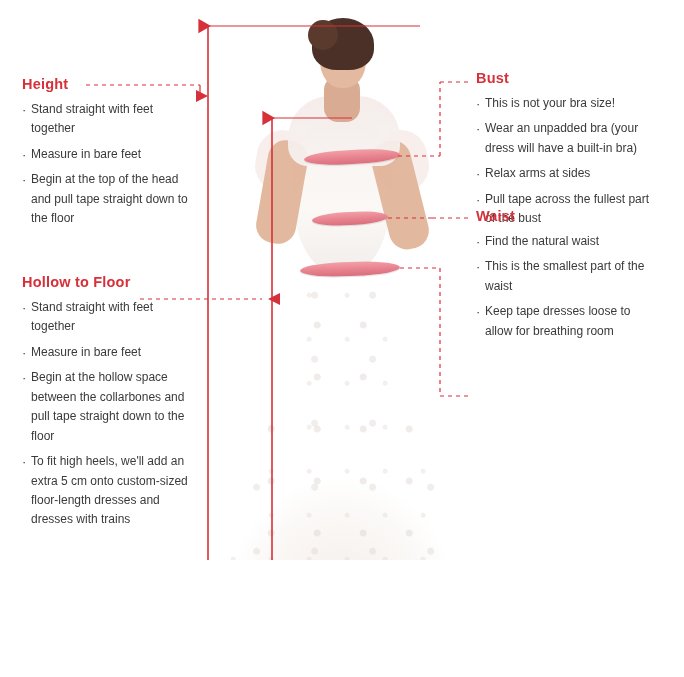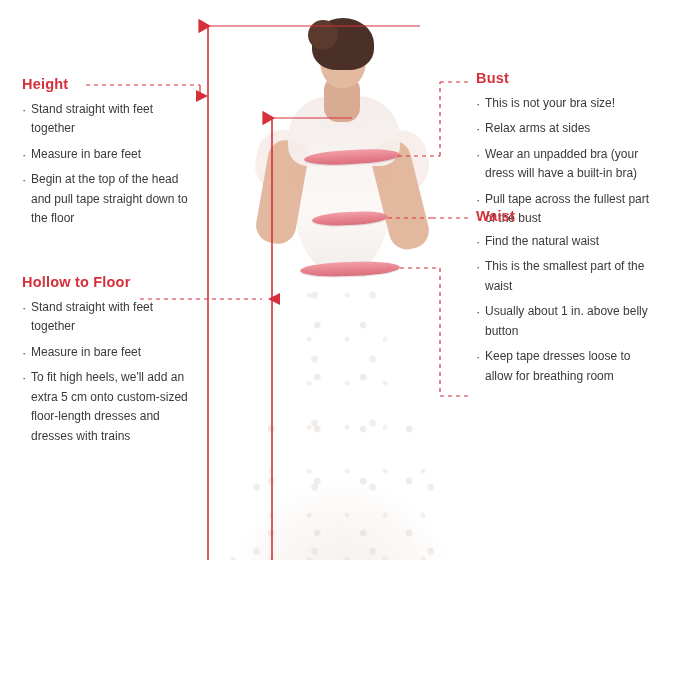--- a/index.html
+++ b/index.html
@@ -318,38 +318,38 @@
       <li>Measure in bare feet</li>
       <li>Begin at the top of the head and pull tape straight down to the floor</li>
     </ul>
   </div>
 
   <div class="block b-hollow">
     <h3>Hollow to Floor</h3>
     <ul>
       <li>Stand straight with feet together</li>
       <li>Measure in bare feet</li>
+      <li>Begin at the hollow space between the collarbones and pull tape straight down to the floor</li>
       <li>To fit high heels, we'll add an extra 5 cm onto custom-sized floor-length dresses and dresses with trains</li>
     </ul>
   </div>
 
   <div class="block b-bust">
     <h3>Bust</h3>
     <ul>
       <li>This is not your bra size!</li>
+      <li>Wear an unpadded bra (your dress will have a built-in bra)</li>
       <li>Relax arms at sides</li>
-      <li>Wear an unpadded bra (your dress will have a built-in bra)</li>
       <li>Pull tape across the fullest part of the bust</li>
     </ul>
   </div>
 
   <div class="block b-waist">
     <h3>Waist</h3>
     <ul>
       <li>Find the natural waist</li>
       <li>This is the smallest part of the waist</li>
-      <li>Usually about 1 in. above belly button</li>
       <li>Keep tape dresses loose to allow for breathing room</li>
     </ul>
   </div>
 
 
 </div>
 
 </body></html>

